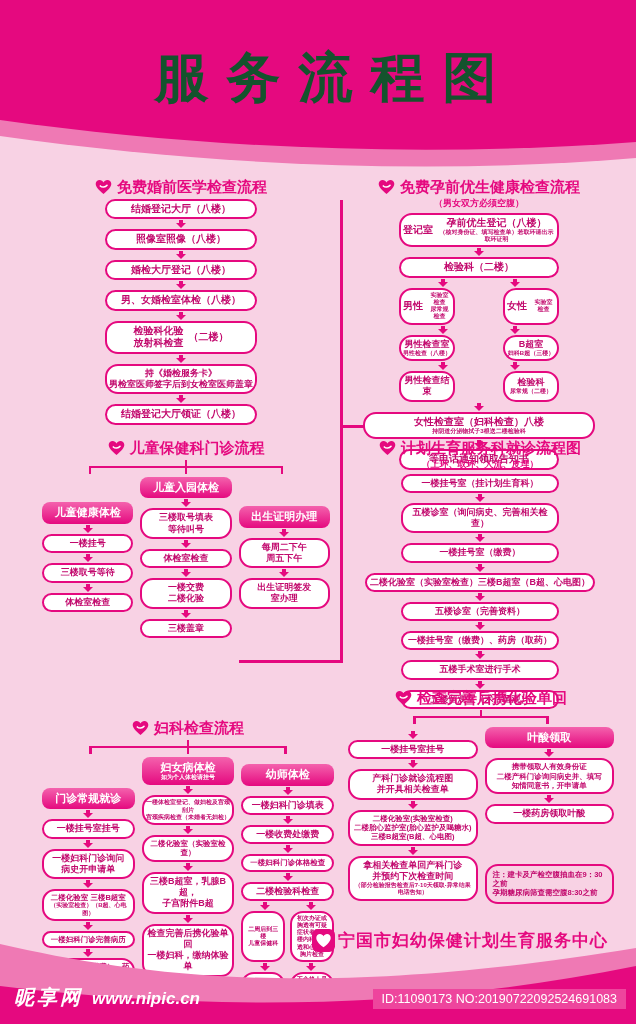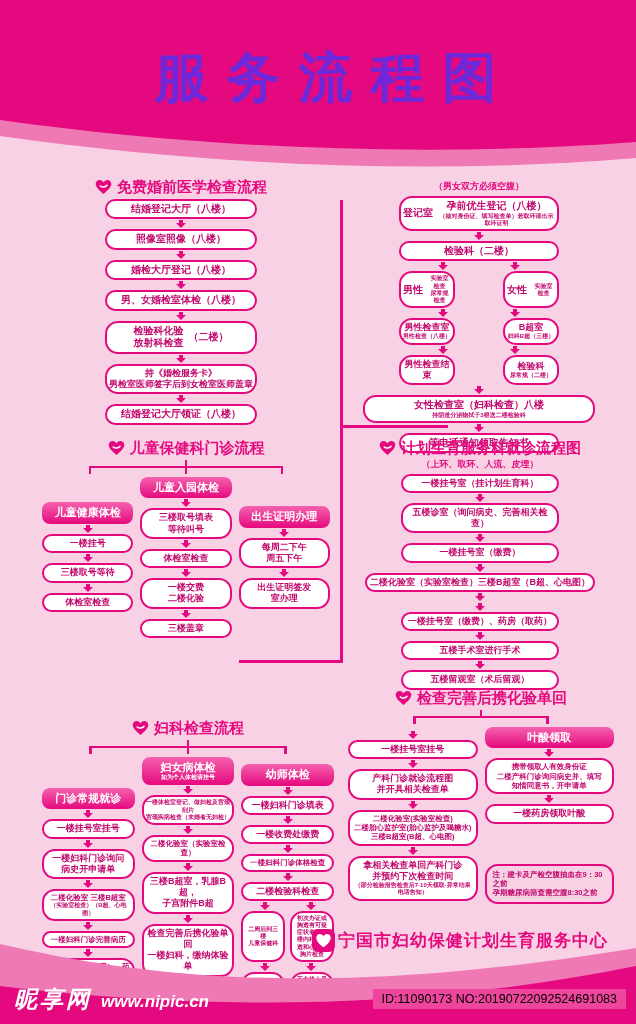--- a/index.html
+++ b/index.html
@@ -1,19 +1,19 @@
 <!DOCTYPE html>
 <html><head>
 <meta charset="utf-8">
 <style>
   html,body{margin:0;padding:0;background:#bbb;}
   .poster{position:relative;width:636px;height:1024px;background:#f8d2e4;overflow:hidden;
           font-family:"Liberation Sans",sans-serif;}
   svg.layer{position:absolute;left:0;display:block;}
-  .page-title{position:absolute;top:50px;left:15px;right:0;text-align:center;color:#6d28d9;
+  .page-title{position:absolute;top:50px;left:15px;right:0;text-align:center;color:#14532d;
               font-size:54px;font-weight:bold;letter-spacing:18px;text-indent:18px;line-height:1;}
   
   .flow-section{position:absolute;}
   .sec-title{display:flex;justify-content:center;gap:5px;color:#e5097f;
              font-weight:bold;font-size:15px;line-height:1.1;white-space:nowrap;}
   .sec-subtitle{text-align:center;color:#e5097f;font-weight:bold;font-size:9px;margin-top:1px;}
   .heart-icon{width:17px;height:16px;flex:none;}
   .cols{display:flex;gap:7px;margin-top:3px;align-items:center;}
   .flow-col{flex:1;display:flex;flex-direction:column;}
   .box{background:#fff;border:2px solid #e5097f;border-radius:13px;color:#c2096d;font-weight:bold;
@@ -45,23 +45,23 @@
   .connector div{position:absolute;background:#e5097f;}
   .conn-h{top:6px;height:2.5px;}
   .conn-v{width:2.5px;margin-left:-1.25px;}
   .divider{position:absolute;background:#e5097f;}
   
   .org-row{position:absolute;top:929px;right:28px;display:flex;align-items:flex-end;gap:3px;}
   .org-logo{width:23px;height:23px;flex:none;}
   .org-name{color:#e5097f;font-weight:bold;font-size:17px;letter-spacing:1px;white-space:nowrap;}
   .watermark{position:absolute;left:14px;top:984px;color:#fff;display:flex;align-items:baseline;gap:9px;
              font-style:italic;z-index:5;}
-  .wm-name{font-size:23px;font-weight:bold;letter-spacing:3px;}
+  .wm-name{font-size:20px;font-weight:bold;letter-spacing:3px;}
   .wm-url{font-size:17px;font-weight:bold;}
-  .id-badge{position:absolute;right:10px;top:989px;background:#ee459d;color:#000000;font-size:12.5px;
+  .id-badge{position:absolute;right:10px;top:989px;background:#ee459d;color:#ffffff;font-size:12.5px;
             padding:3px 9px;z-index:5;white-space:nowrap;}
 </style>
 </head>
 <body>
 
 <div class="poster">
 
   <svg class="layer" style="top:0" width="636" height="172" viewBox="0 0 636 172">
     <path d="M0,0 H636 V158 C420,176 200,164 0,136 Z" fill="#ef79b4"></path>
     <path d="M0,0 H636 V142 C420,158 200,148 0,120 Z" fill="#e5097f"></path>
@@ -144,20 +144,27 @@
             </div>
             <div class="box">
               <div class="box-main">
                 <div class="line">结婚登记大厅领证（八楼）</div>
               </div>
             </div>
           </div>
         </div>
       </div>
       <div class="flow-section linear" style="left: 350px; top: 179px; width: 258px;">
+        <div class="sec-title">
+          <svg class="heart-icon" viewBox="0 0 24 22">
+            <path d="M12 21 C5 15 1 11 1 6.5 C1 3 3.7 1 6.5 1 C9 1 11 2.5 12 4.5 C13 2.5 15 1 17.5 1 C20.3 1 23 3 23 6.5 C23 11 19 15 12 21 Z" fill="#e5097f"></path>
+            <path d="M7.5 9.5 C10 12 14.5 11.5 17 8.5" stroke="#fff" stroke-width="2.2" fill="none" stroke-linecap="round"></path>
+          </svg>
+          <span>免费孕前优生健康检查流程</span>
+        </div>
         <div class="sec-subtitle">（男女双方必须空腹）</div>
         <div class="cols">
           <div class="flow-col">
             <div class="box">
               <div class="box-row">
                 <span class="label">登记室</span>
                 <div class="box-main">
                   <div class="line">孕前优生登记（八楼）</div>
                   <div class="small">（核对身份证、填写检查单）若取环请出示取环证明</div>
                 </div>
@@ -433,20 +440,25 @@
               <div class="head"></div>
             </div>
             <div class="box sm wide">
               <div class="box-main">
                 <div class="line">二楼化验室（实验室检查）三楼B超室（B超、心电图）</div>
               </div>
             </div>
             <div class="arrow">
               <div class="stem"></div>
               <div class="head"></div>
+            </div>
+            <div class="box sm">
+              <div class="box-main">
+                <div class="line">五楼诊室（完善资料）</div>
+              </div>
             </div>
             <div class="arrow">
               <div class="stem"></div>
               <div class="head"></div>
             </div>
             <div class="box sm">
               <div class="box-main">
                 <div class="line">一楼挂号室（缴费）、药房（取药）</div>
               </div>
             </div>

